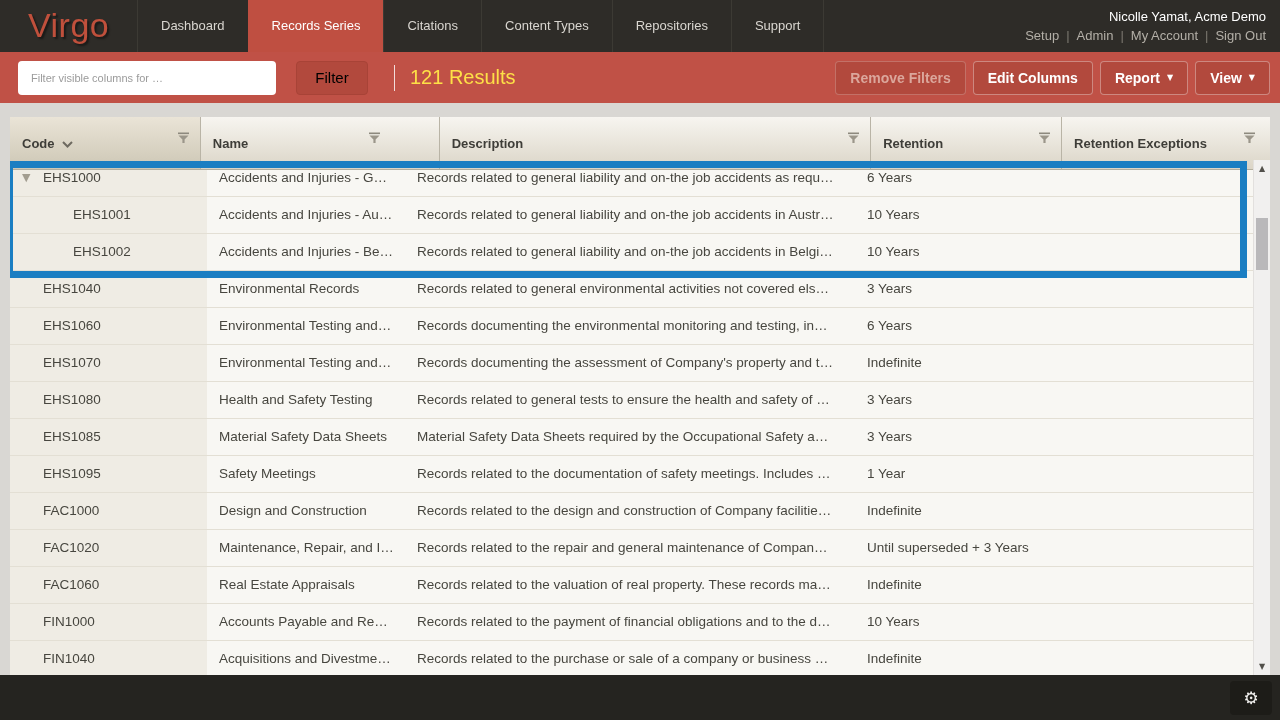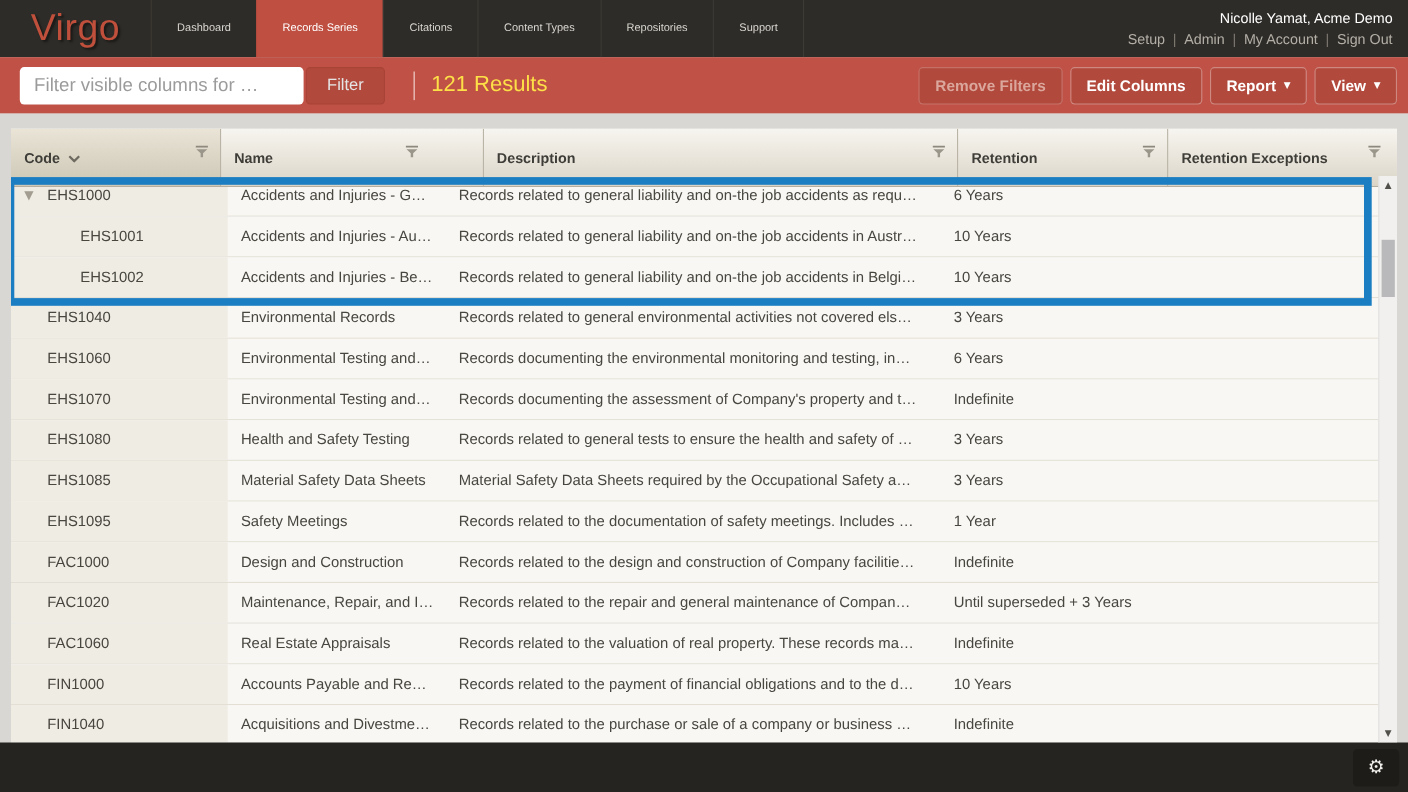--- a/index.html
+++ b/index.html
@@ -6,35 +6,35 @@
   body{
     width:1280px;height:720px;overflow:hidden;position:relative;
     background:#d9d7d3;font-family:"Liberation Sans",sans-serif;
     -webkit-font-smoothing:antialiased;
   }
   
   .topnav{position:absolute;top:0;left:0;right:0;height:52px;background:#2e2c28;display:flex;align-items:stretch;}
   .logo{width:137px;box-sizing:border-box;padding-left:28px;line-height:50px;font-size:34px;
         color:#c0503c;text-shadow:2px 2px 2px rgba(0,0,0,.45);letter-spacing:.5px;}
   .tabs{display:flex;}
-  .tab{padding:0 23px;line-height:52px;font-size:10px;color:#d9d6d0;border-left:1px solid #3c3a34;cursor:pointer;white-space:nowrap;}
+  .tab{padding:0 23px;line-height:52px;font-size:13px;color:#d9d6d0;border-left:1px solid #3c3a34;cursor:pointer;white-space:nowrap;}
   .tab:last-child{border-right:1px solid #3c3a34;}
   .tab.active{background:#bf4f41;color:#ffffff;border-left-color:#bf4f41;}
   .userbox{margin-left:auto;text-align:right;padding:9px 14px 0 0;}
   .username{color:#ffffff;font-size:13px;margin-bottom:4px;}
   .userlinks{font-size:13px;color:#b3afa7;}
   .userlinks .ulink{color:#b3afa7;cursor:pointer;}
   .userlinks .sep{color:#7d7971;margin:0 7px;}
   
   .toolbar{position:absolute;top:52px;left:0;right:0;height:51px;background:#c05146;display:flex;align-items:center;}
   .filter-input{margin-left:18px;width:258px;height:34px;box-sizing:border-box;border:none;border-radius:4px;
-                padding:0 13px;font-size:17px;color:#444;font-family:"Liberation Sans",sans-serif;outline:none;}
+                padding:0 13px;font-size:11px;color:#444;font-family:"Liberation Sans",sans-serif;outline:none;}
   .filter-input::placeholder{color:#9b9b9b;}
-  .btn-filter{margin-left:2px;width:72px;height:34px;background:#b2493d;border:1px solid #a84337;border-radius:4px;
-              color:#e5e5e5;font-size:15px;font-family:"Liberation Sans",sans-serif;cursor:pointer;}
+  .btn-filter{margin-left:20px;width:72px;height:34px;background:#b2493d;border:1px solid #a84337;border-radius:4px;
+              color:#000000;font-size:15px;font-family:"Liberation Sans",sans-serif;cursor:pointer;}
   .res-divider{width:1px;height:26px;background:rgba(255,255,255,.8);margin:0 15px 0 26px;}
   .results{color:#fde047;font-weight:normal;font-size:20px;}
   .toolbar-right{margin-left:auto;display:flex;gap:7px;margin-right:10px;}
   .tbtn{height:34px;padding:0 14px;background:#b2493d;border:1px solid rgba(255,255,255,.35);border-radius:4px;
         color:#ffffff;font-weight:bold;font-size:14px;font-family:"Liberation Sans",sans-serif;
         display:flex;align-items:center;gap:7px;cursor:pointer;white-space:nowrap;}
   .tbtn.disabled{color:#dba79c;border-color:rgba(255,255,255,.22);}
   .tbtn .caret{font-size:8px;line-height:1;font-family:"DejaVu Sans",sans-serif;}
   
   .tablewrap{position:absolute;left:10px;top:117px;width:1260px;height:558px;background:#f8f7f3;overflow:hidden;}

